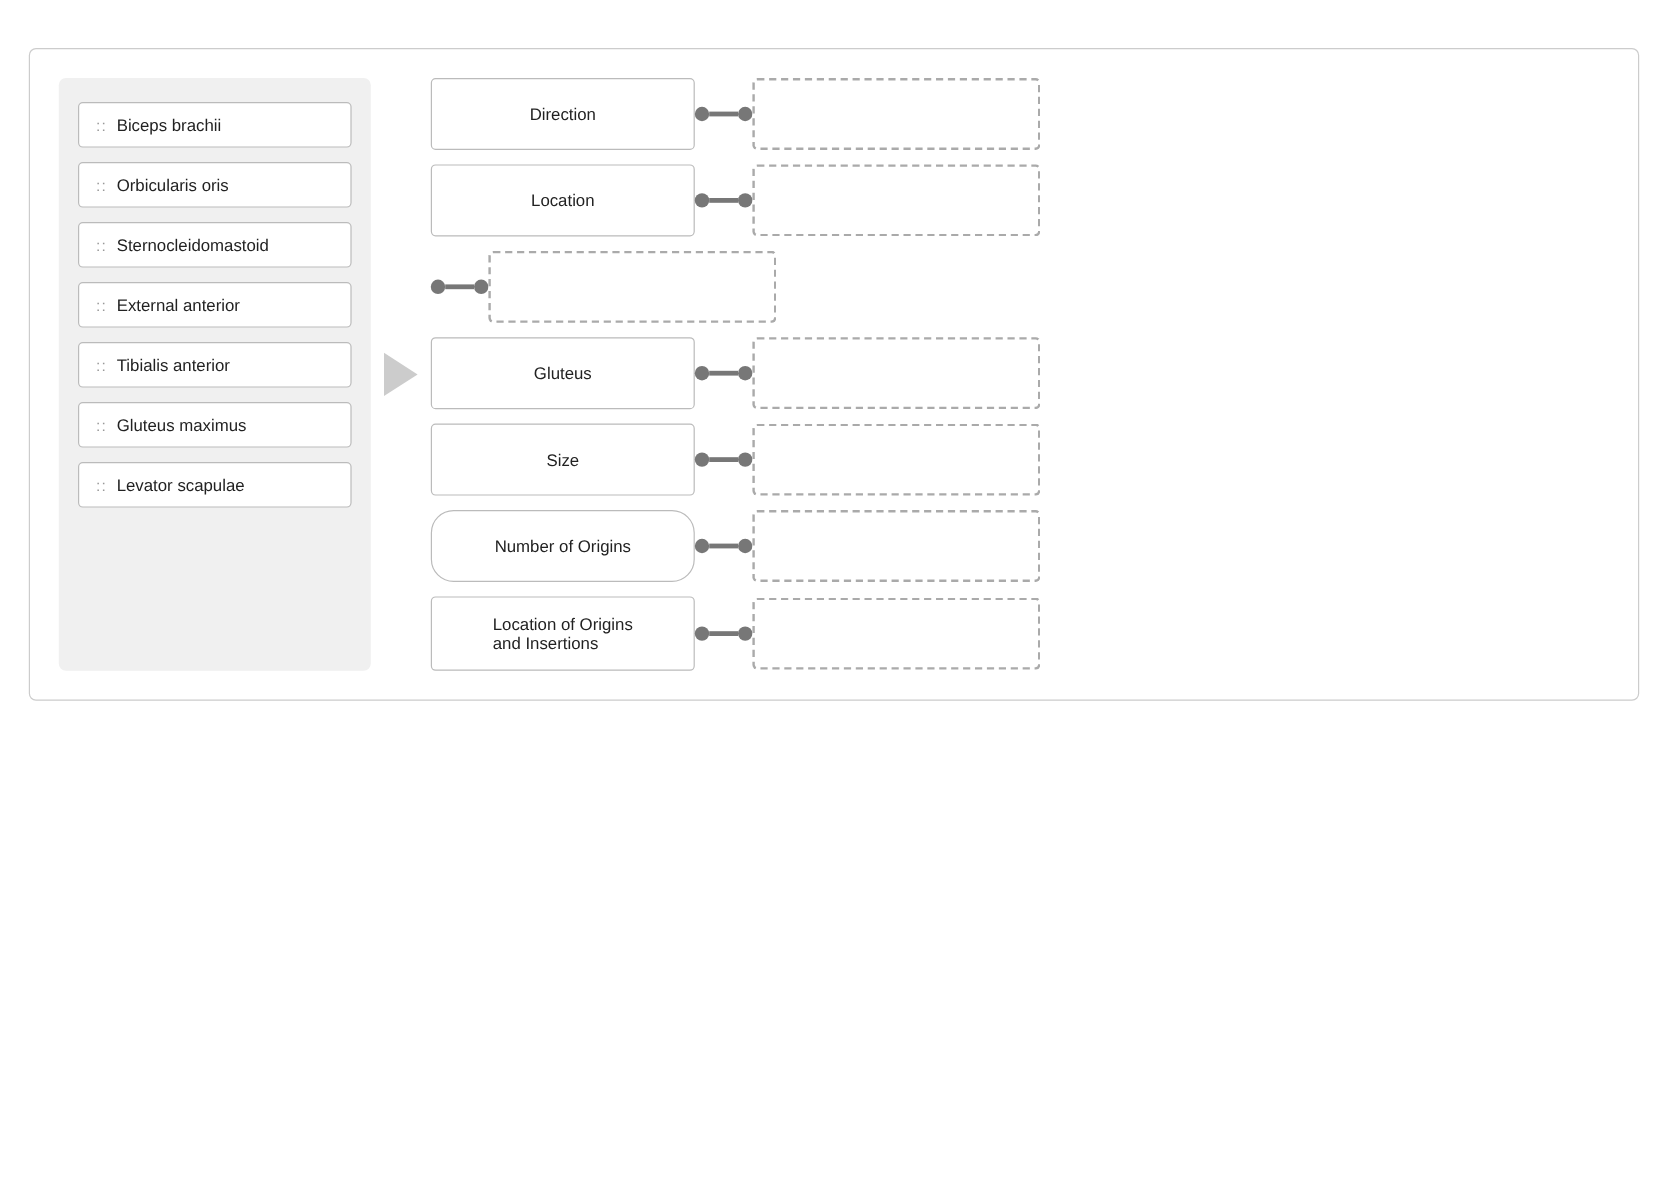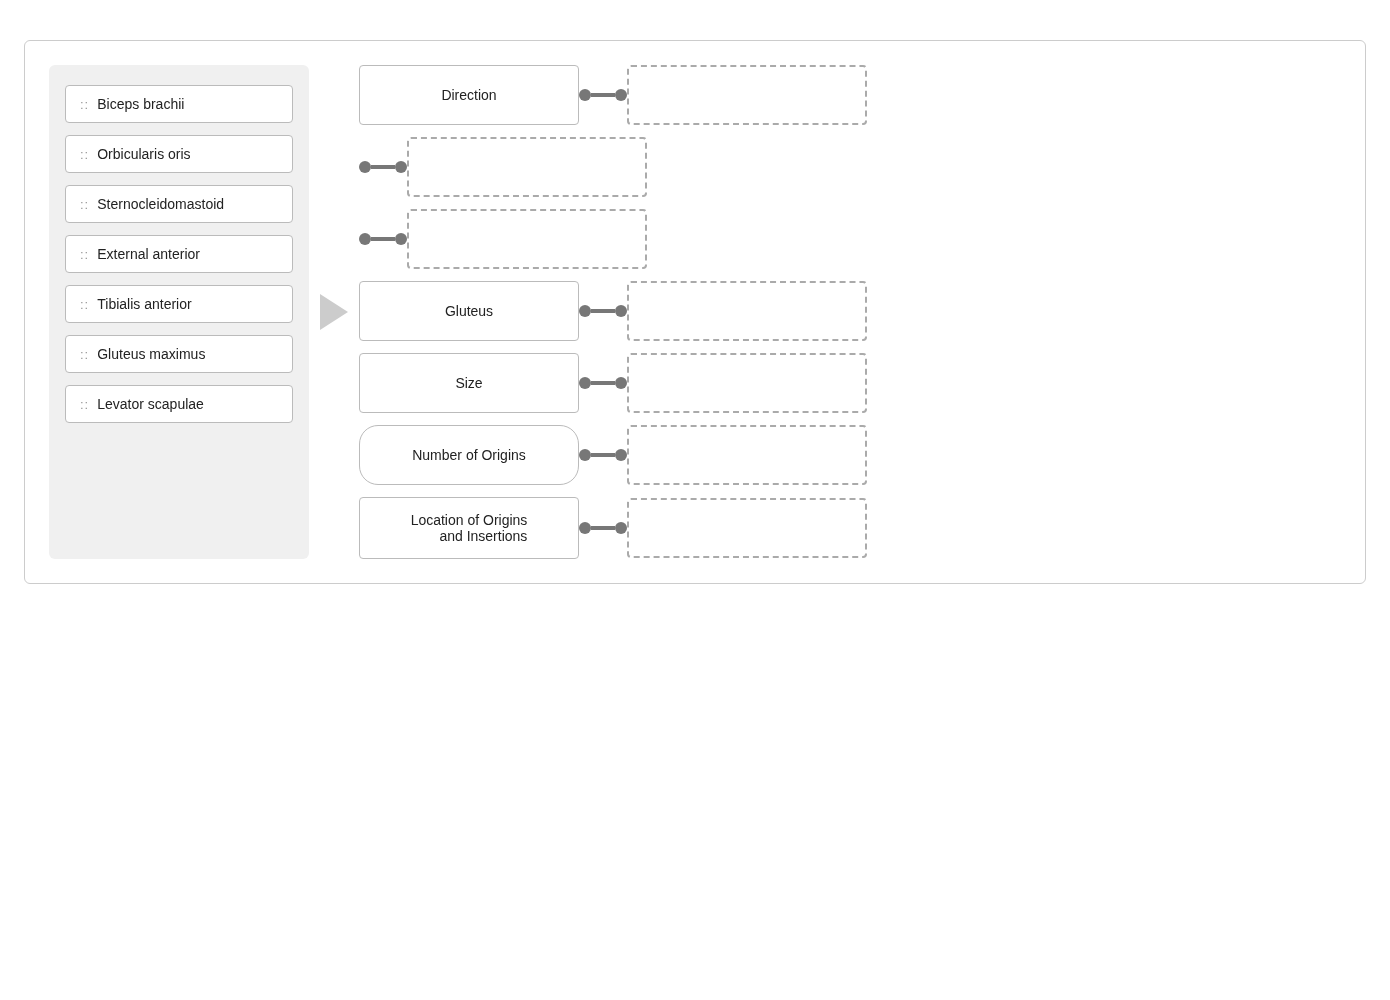--- a/index.html
+++ b/index.html
@@ -77,21 +77,21 @@
       gap: 0;
     }
     .criteria-box {
       background: #fff;
       border: 1px solid #bbb;
       border-radius: 4px;
       padding: 14px 20px;
       font-size: 14px;
       width: 220px;
       min-width: 220px;
-      text-align: right;
+      text-align: left;
       min-height: 60px;
       display: flex;
       align-items: center;
       justify-content: center;
     }
     
     .connector {
       display: flex;
       align-items: center;
       width: 48px;
@@ -172,20 +172,21 @@
         <div class="connector">
     <div class="connector-inner">
       <div class="connector-circle"></div>
       <div class="connector-line"></div>
       <div class="connector-circle"></div>
     </div>
   </div>
         <div class="drop-zone"></div>
       </div>
       <div class="criteria-row">
+        <div class="criteria-box" style="white-space: pre-line;">Location</div>
         <div class="connector">
     <div class="connector-inner">
       <div class="connector-circle"></div>
       <div class="connector-line"></div>
       <div class="connector-circle"></div>
     </div>
   </div>
         <div class="drop-zone"></div>
       </div>
       <div class="criteria-row">

